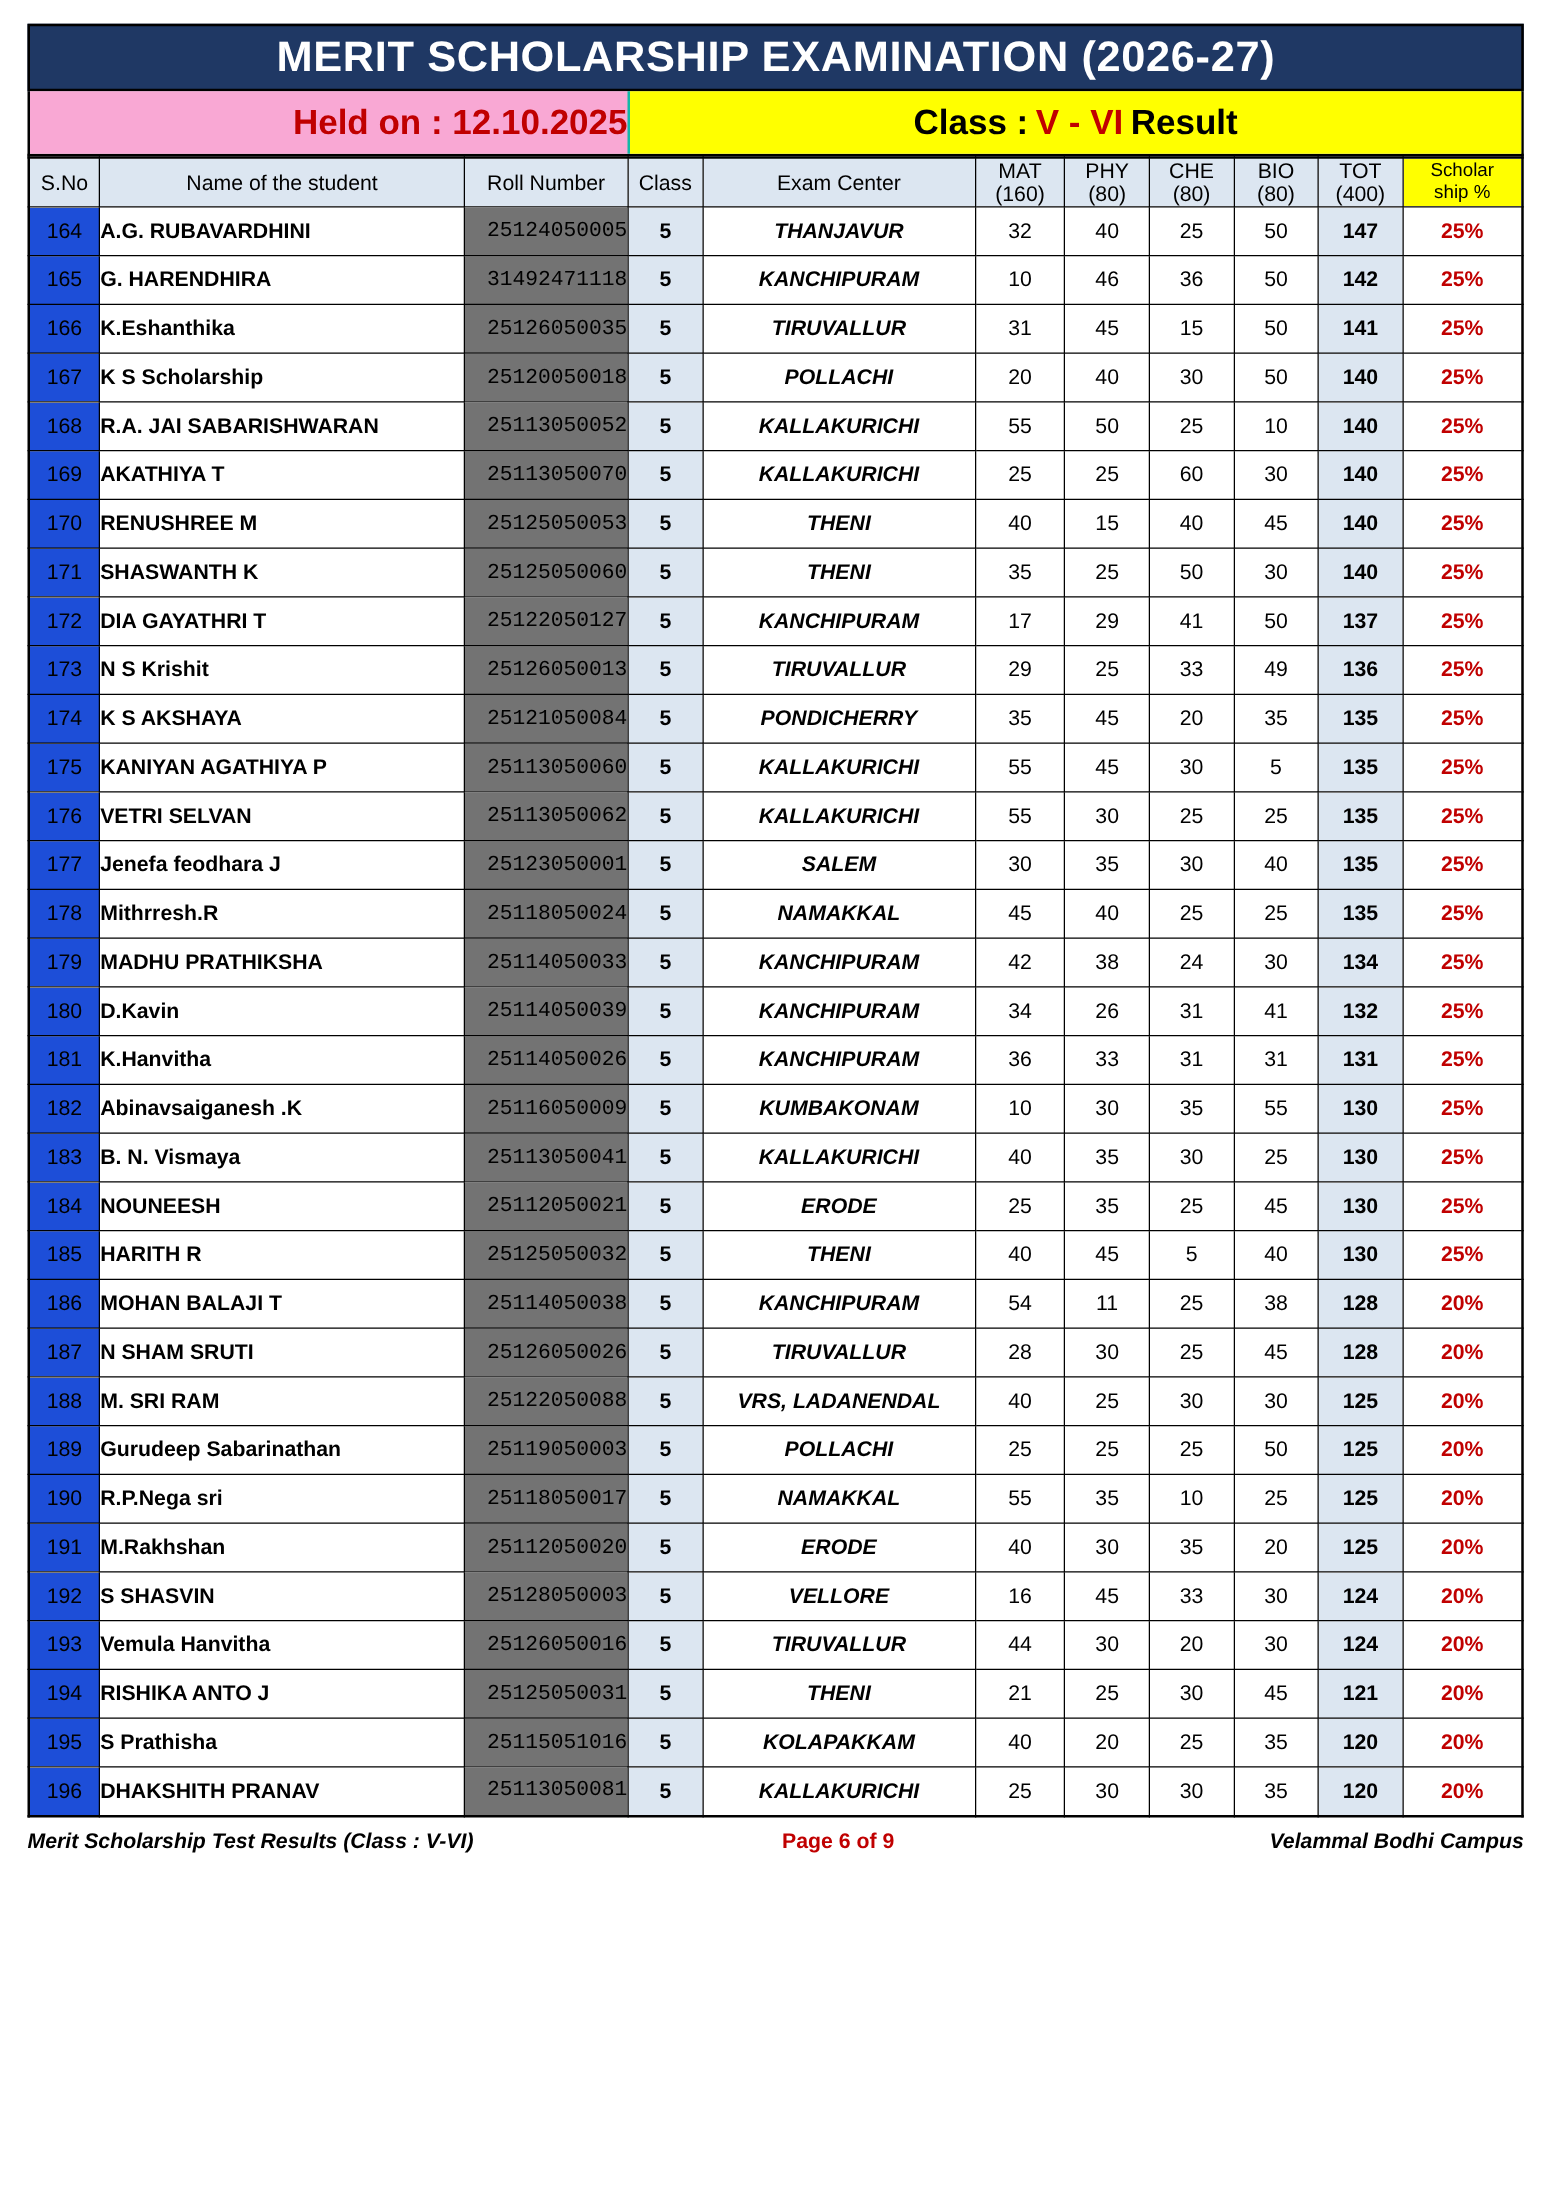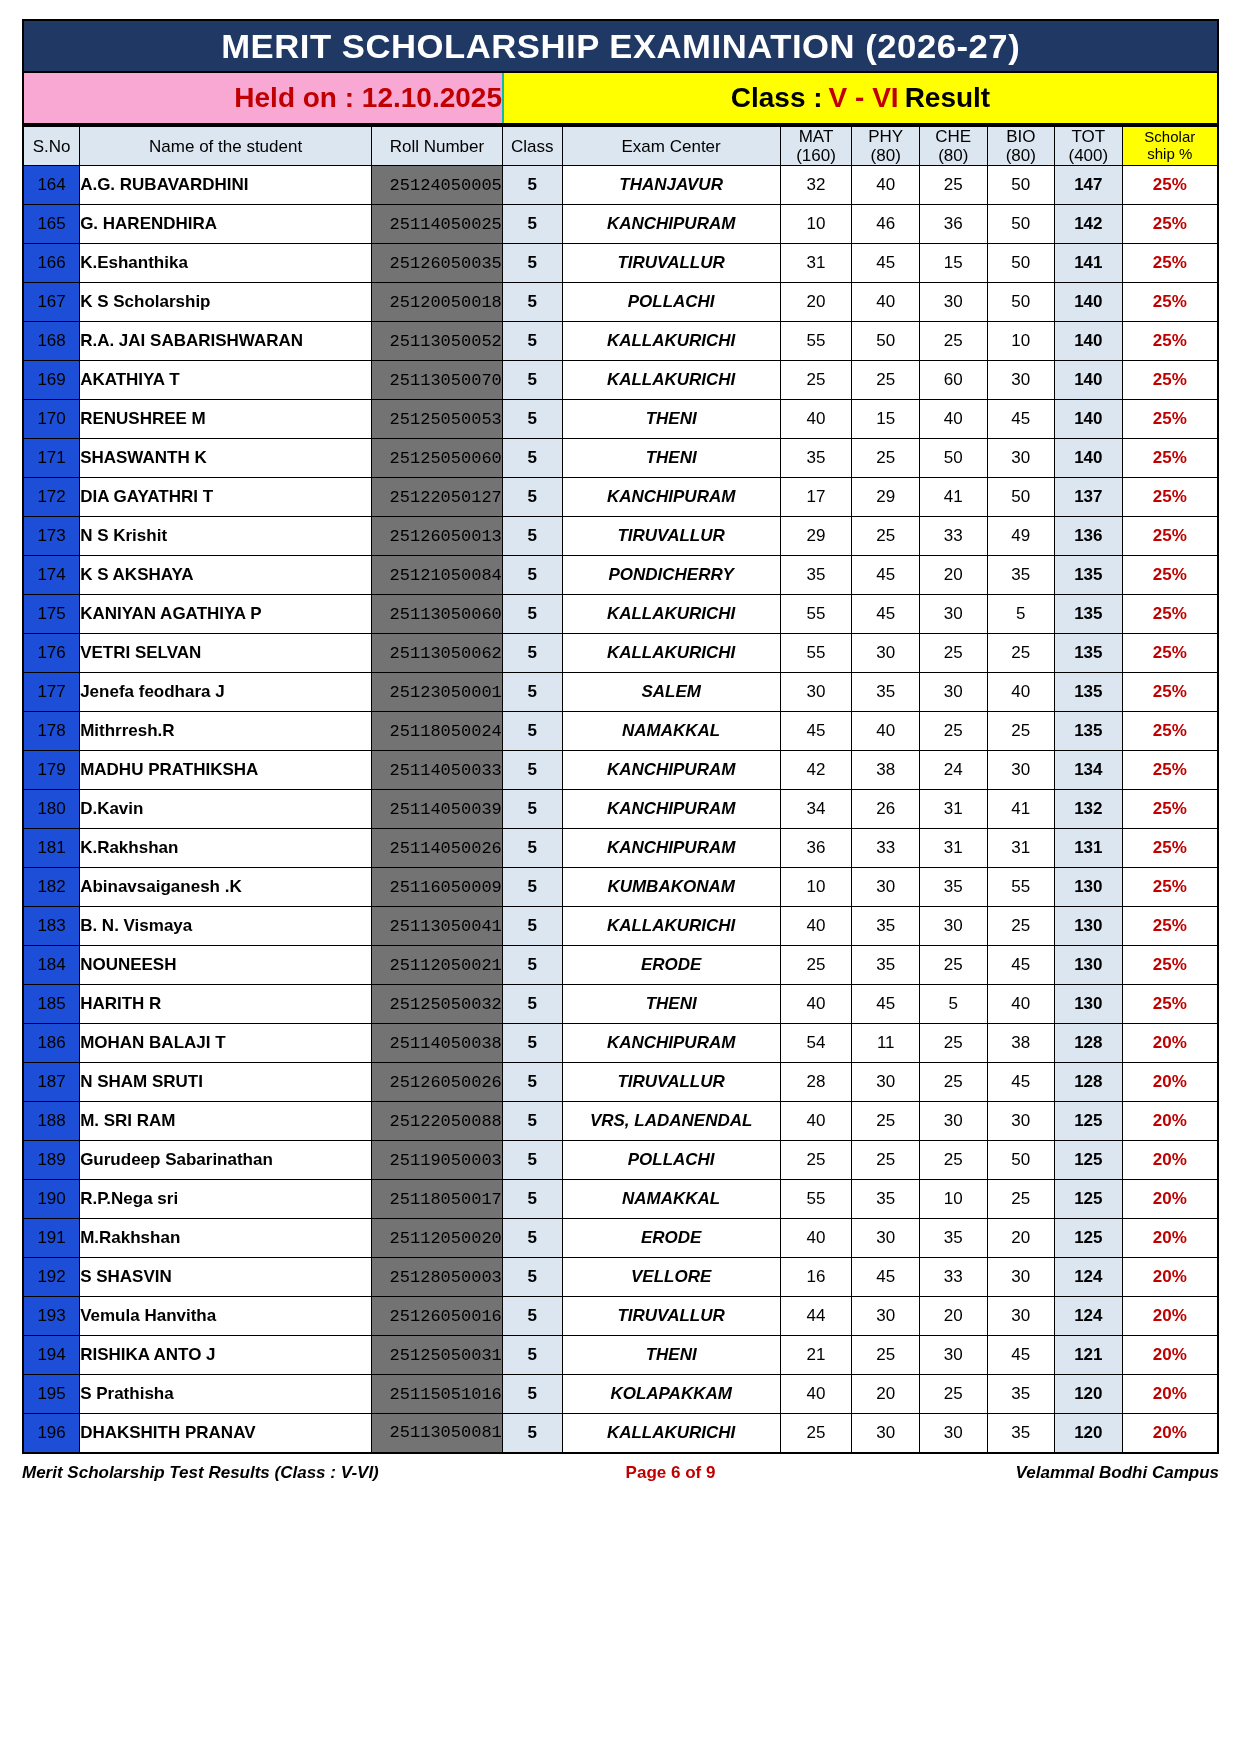--- a/index.html
+++ b/index.html
@@ -270,21 +270,21 @@
           <td class="mark">32</td>
           <td class="mark">40</td>
           <td class="mark">25</td>
           <td class="mark">50</td>
           <td class="tot">147</td>
           <td class="sch">25%</td>
         </tr>
         <tr>
           <td class="sno">165</td>
           <td class="name">G. HARENDHIRA</td>
-          <td class="roll">25114050025</td>
+          <td class="roll">31492471118</td>
           <td class="cls">5</td>
           <td class="center">KANCHIPURAM</td>
           <td class="mark">10</td>
           <td class="mark">46</td>
           <td class="mark">36</td>
           <td class="mark">50</td>
           <td class="tot">142</td>
           <td class="sch">25%</td>
         </tr>
         <tr>
@@ -477,21 +477,21 @@
           <td class="center">KANCHIPURAM</td>
           <td class="mark">34</td>
           <td class="mark">26</td>
           <td class="mark">31</td>
           <td class="mark">41</td>
           <td class="tot">132</td>
           <td class="sch">25%</td>
         </tr>
         <tr>
           <td class="sno">181</td>
-          <td class="name">K.Rakhshan</td>
+          <td class="name">K.Hanvitha</td>
           <td class="roll">25114050026</td>
           <td class="cls">5</td>
           <td class="center">KANCHIPURAM</td>
           <td class="mark">36</td>
           <td class="mark">33</td>
           <td class="mark">31</td>
           <td class="mark">31</td>
           <td class="tot">131</td>
           <td class="sch">25%</td>
         </tr>

